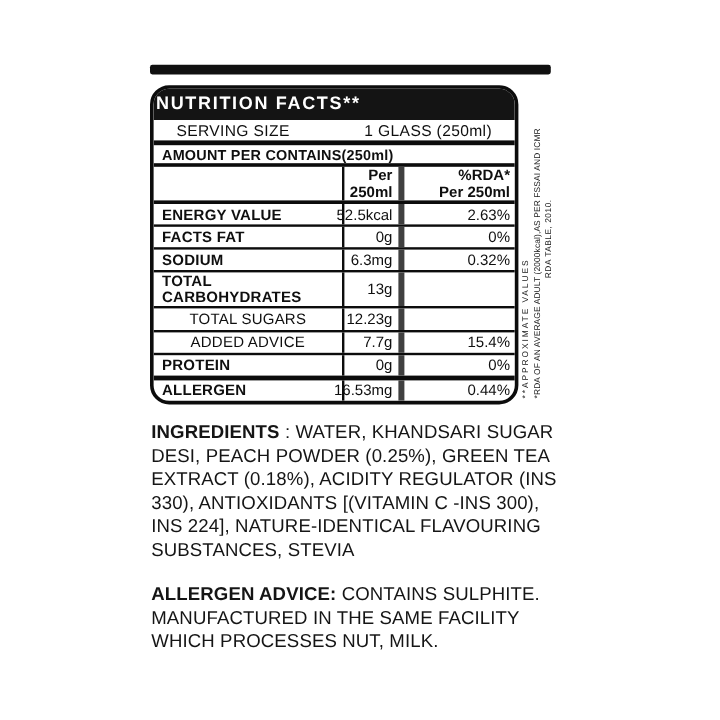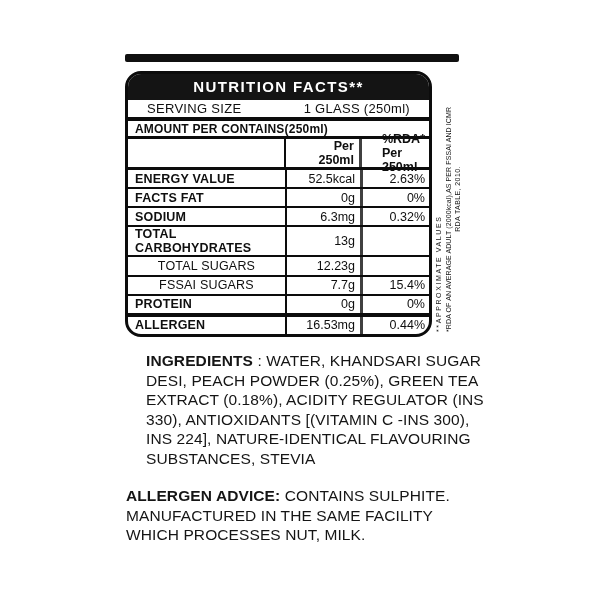--- a/index.html
+++ b/index.html
@@ -32,21 +32,20 @@
     border: 3px solid #0c0c0c;
     border-radius: 16px;
     overflow: hidden;
     display: flex;
     flex-direction: column;
   }
 
   .panel-header {
     background: #141414;
     color: #ffffff;
-    text-align: center;
     padding: 4px 2px 5px;
   }
   .panel-title {
     font-weight: bold;
     font-size: 15px;
     letter-spacing: 1.4px;
     line-height: 17px;
   }
   .panel-subtitle {
     font-size: 11.5px;
@@ -99,30 +98,30 @@
     padding-left: 7px;
     font-weight: bold;
     letter-spacing: 0.2px;
   }
   .c1.sub {
     font-weight: normal;
     justify-content: center;
     padding-left: 0;
   }
   .c2 {
-    width: 75px;
+    width: 47px;
     border-left: 2px solid #0c0c0c;
     display: flex;
     align-items: center;
     justify-content: flex-end;
     padding-right: 5px;
   }
   .c3 {
     flex: 1;
-    border-left: 3px solid #404040;
+    border-left: 5px solid #404040;
     display: flex;
     align-items: center;
     justify-content: flex-end;
     padding-right: 4px;
     padding-left: 20px;
   }
   .thead .c2, .thead .c3 {
     flex-direction: column;
     justify-content: center;
     align-items: flex-end;
@@ -155,21 +154,21 @@
   .para {
     position: absolute;
     left: 126px;
     width: 352px;
     font-size: 15.5px;
     line-height: 19.5px;
     letter-spacing: 0.1px;
     color: #151515;
   }
   .para b { font-weight: bold; }
-  .ingredients { top: 351px; margin-left: 20px; }
+  .ingredients { top: 351px; }
   .allergen { top: 486px; }
 </style>
 </head>
 <body>
 
 <div id="canvas">
 
   <div class="topbar"></div>
 
   <div class="panel">
@@ -225,21 +224,21 @@
         <div class="c3"></div>
       </div>
 
       <div class="trow data">
         <div class="c1 sub">TOTAL SUGARS</div>
         <div class="c2">12.23g</div>
         <div class="c3"></div>
       </div>
 
       <div class="trow data">
-        <div class="c1 sub">FSSAI SUGARS</div>
+        <div class="c1 sub">ADDED ADVICE</div>
         <div class="c2">7.7g</div>
         <div class="c3">15.4%</div>
       </div>
 
       <div class="trow data thick">
         <div class="c1">PROTEIN</div>
         <div class="c2">0g</div>
         <div class="c3">0%</div>
       </div>
 

